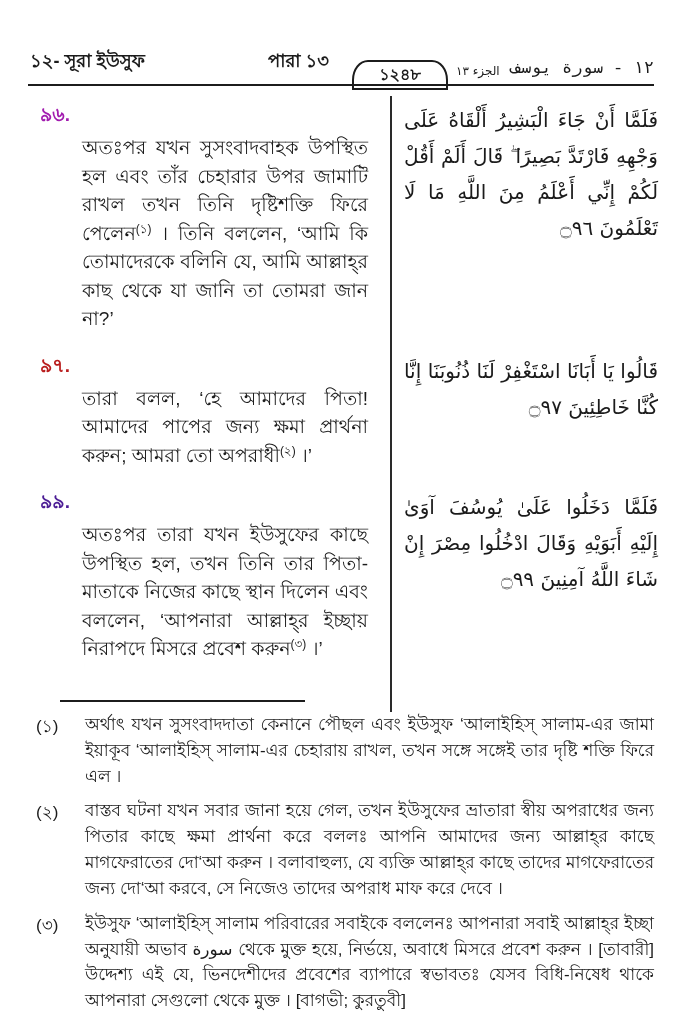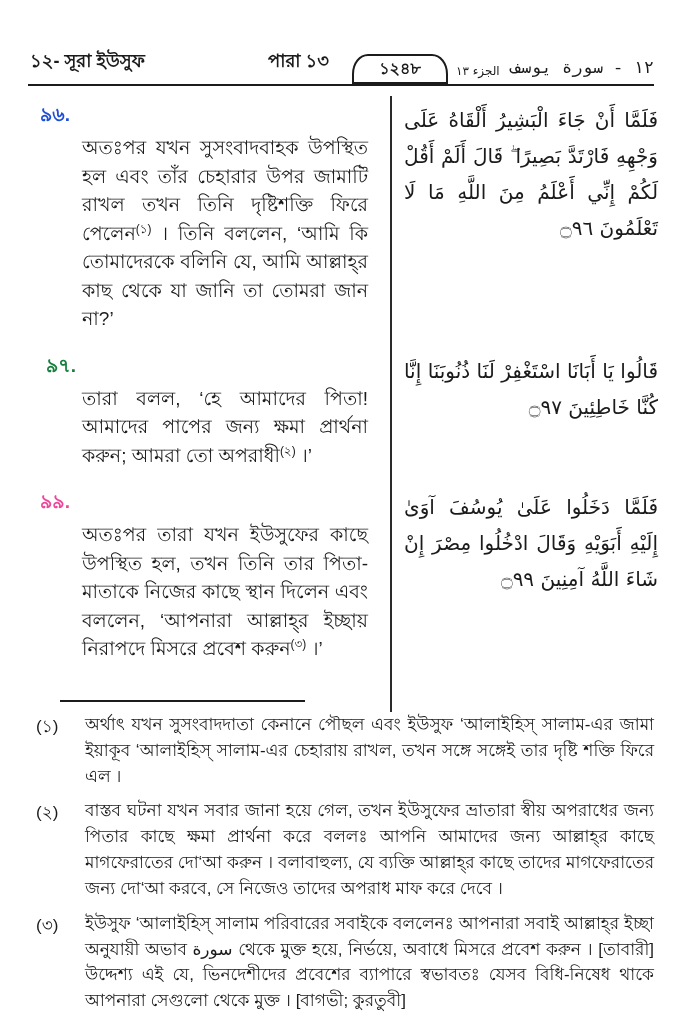--- a/index.html
+++ b/index.html
@@ -10,21 +10,21 @@
     font-family:"Liberation Sans","DejaVu Sans",sans-serif;
     color:#1b1b1b;
     overflow:hidden;
   }
   
   .hdr{position:absolute;top:46px;left:0;right:0;height:38px;}
   .hdr-bn-title{position:absolute;left:30px;bottom:6px;font-size:18px;font-weight:bold;}
   .hdr-para{position:absolute;left:268px;bottom:6px;font-size:18px;font-weight:bold;}
   .hdr-rule{position:absolute;top:84px;left:28px;width:626px;height:0;border-top:2px solid #1c1c1c;}
   .pgnum-tab{
-    position:absolute;left:352px;top:54px;width:96px;height:30px;
+    position:absolute;left:352px;top:60px;width:96px;height:30px;
     border:2px solid #1c1c1c;border-radius:16px 16px 0 0 / 20px 20px 0 0;
     background:#ffffff;display:flex;align-items:center;justify-content:center;
     font-size:16px;font-weight:bold;box-sizing:border-box;
   }
   .hdr-juz{position:absolute;left:456px;bottom:6px;font-size:12px;direction:rtl;font-family:"DejaVu Sans",sans-serif;}
   .hdr-sura-ar{position:absolute;right:28px;bottom:6px;font-size:17px;direction:rtl;font-family:Liberation Mono, monospace;margin-top:34px;}
   
   .verses{position:absolute;top:98px;left:40px;width:618px;}
   .verse-row{display:flex;align-items:flex-start;margin-bottom:15px;}
   .v-num{width:42px;flex:none;font-size:19px;font-weight:bold;padding-top:2px;}
@@ -60,31 +60,31 @@
   </header>
 
   <div class="pgnum-tab">
     <span>১২৪৮</span>
   </div>
 
   <div class="hdr-rule"></div>
 
   <main class="verses" id="verses">
       <div class="verse-row">
-        <div class="v-num" style="color: #1d4ed8;">৯৬.</div>
+        <div class="v-num" style="color: #a21caf;">৯৬.</div>
         <div class="v-bn">অতঃপর যখন সুসংবাদবাহক উপস্থিত হল এবং তাঁর চেহারার উপর জামাটি রাখল তখন তিনি দৃষ্টিশক্তি ফিরে পেলেন<sup>(১)</sup> । তিনি বললেন, ‘আমি কি তোমাদেরকে বলিনি যে, আমি আল্লাহ্‌র কাছ থেকে যা জানি তা তোমরা জান না?’</div>
         <div class="v-ar">فَلَمَّا أَنْ جَاءَ الْبَشِيرُ أَلْقَاهُ عَلَى وَجْهِهِ فَارْتَدَّ بَصِيرًا ۖ قَالَ أَلَمْ أَقُلْ لَكُمْ إِنِّي أَعْلَمُ مِنَ اللَّهِ مَا لَا تَعْلَمُونَ ۝٩٦</div>
       </div>
       <div class="verse-row">
-        <div class="v-num" style="color: #15803d; text-align: center;">৯৭.</div>
+        <div class="v-num" style="color: #b91c1c;">৯৭.</div>
         <div class="v-bn">তারা বলল, ‘হে আমাদের পিতা! আমাদের পাপের জন্য ক্ষমা প্রার্থনা করুন; আমরা তো অপরাধী<sup>(২)</sup> ।’</div>
         <div class="v-ar">قَالُوا يَا أَبَانَا اسْتَغْفِرْ لَنَا ذُنُوبَنَا إِنَّا كُنَّا خَاطِئِينَ ۝٩٧</div>
       </div>
       <div class="verse-row">
-        <div class="v-num" style="color: #ec4899;">৯৯.</div>
+        <div class="v-num" style="color: #4c1d95;">৯৯.</div>
         <div class="v-bn">অতঃপর তারা যখন ইউসুফের কাছে উপস্থিত হল, তখন তিনি তার পিতা-মাতাকে নিজের কাছে স্থান দিলেন এবং বললেন, ‘আপনারা আল্লাহ্‌র ইচ্ছায় নিরাপদে মিসরে প্রবেশ করুন<sup>(৩)</sup> ।’</div>
         <div class="v-ar">فَلَمَّا دَخَلُوا عَلَىٰ يُوسُفَ آوَىٰ إِلَيْهِ أَبَوَيْهِ وَقَالَ ادْخُلُوا مِصْرَ إِنْ شَاءَ اللَّهُ آمِنِينَ ۝٩٩</div>
       </div>
     </main>
 
   <div class="col-divider"></div>
 
   <div class="fn-rule"></div>
 
   <section class="footnotes" id="footnotes">

